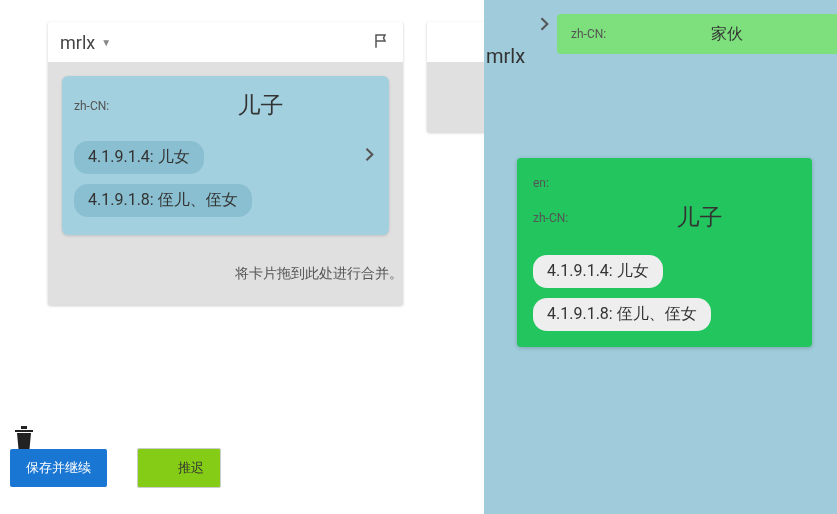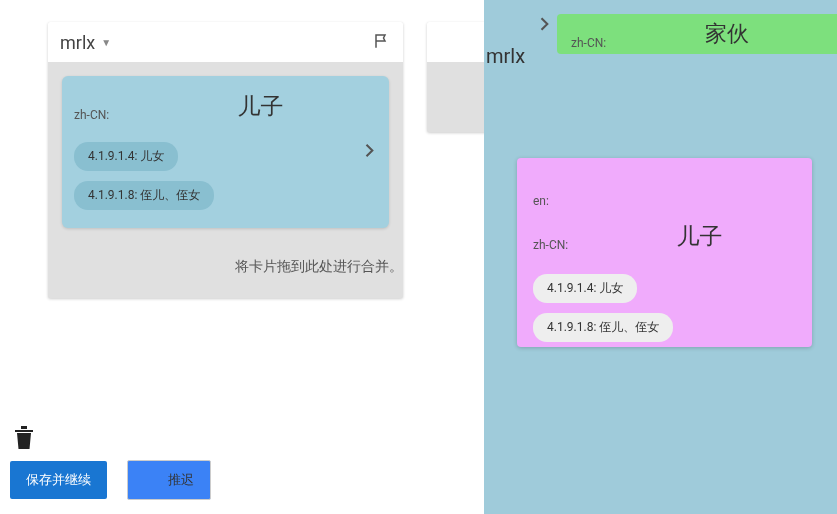--- a/index.html
+++ b/index.html
@@ -66,34 +66,33 @@
   }
   .lang-row {
     display: flex;
     align-items: center;
     margin-bottom: 10px;
   }
   .lang-label {
     width: 70px;
     font-size: 12px;
     color: #555;
-    margin-top: 18px;
   }
   .lang-value {
     flex: 1;
     text-align: center;
     font-size: 23px;
     color: #333;
   }
   .chip {
     display: inline-block;
     background: #89bfd0;
     border-radius: 14px;
     padding: 6px 14px;
-    font-size: 12px;
+    font-size: 16px;
     color: #333;
     margin-top: 10px;
     margin-right: 6px;
   }
   .card-chevron {
     position: absolute;
     right: 10px;
     top: 50%;
     transform: translateY(-50%);
     color: #555;
@@ -123,40 +122,40 @@
   
   .trash {
     position: absolute;
     left: 12px;
     bottom: 60px;
   }
   .trash svg { width: 24px; height: 28px; fill: #222; }
   
   .bottom-bar {
     position: absolute;
-    left: 0; bottom: 4px;
+    left: 0; bottom: 16px;
     padding: 10px;
     display: flex;
-    gap: 20px;
+    gap: 30px;
     align-items: center;
   }
   .btn {
     border: none;
     border-radius: 2px;
     padding: 10px 16px;
     font-size: 13px;
     cursor: pointer;
     font-family: inherit;
   }
   .btn-primary {
     background: #1976d2;
     color: #fff;
   }
   .btn-default {
-    background: #3b82f6;
+    background: #84cc16;
     color: #333;
     border: 1px solid #ccc;
     padding-left: 40px;
   }
   
   .right-top {
     position: relative;
     height: 60px;
   }
   .right-arrow {
@@ -177,29 +176,29 @@
     top: 14px;
     right: 0;
     height: 40px;
     background: #7de07d;
     border-radius: 4px 0 0 4px;
     display: flex;
     align-items: center;
     padding: 0 14px;
   }
   .green-card .lang-label { width: 60px; }
-  .green-card .lang-value { font-size: 22px; }
+  .green-card .lang-value { font-size: 16px; }
   .white-card {
     position: absolute;
     left: 33px;
     top: 158px;
     width: 295px;
-    background: #f0abfc;
+    background: #22c55e;
     border-radius: 4px;
-    padding: 18px 16px 5px 16px;
+    padding: 18px 16px 16px 16px;
     box-shadow: 0 1px 4px rgba(0,0,0,0.2);
   }
   .white-card .lang-row { margin-bottom: 12px; }
   .white-card .chip {
     background: #eee;
     color: #333;
   }
   .chevron-svg { width: 20px; height: 20px; stroke: #555; stroke-width: 2.5; fill: none; }
 </style>
 </head>

